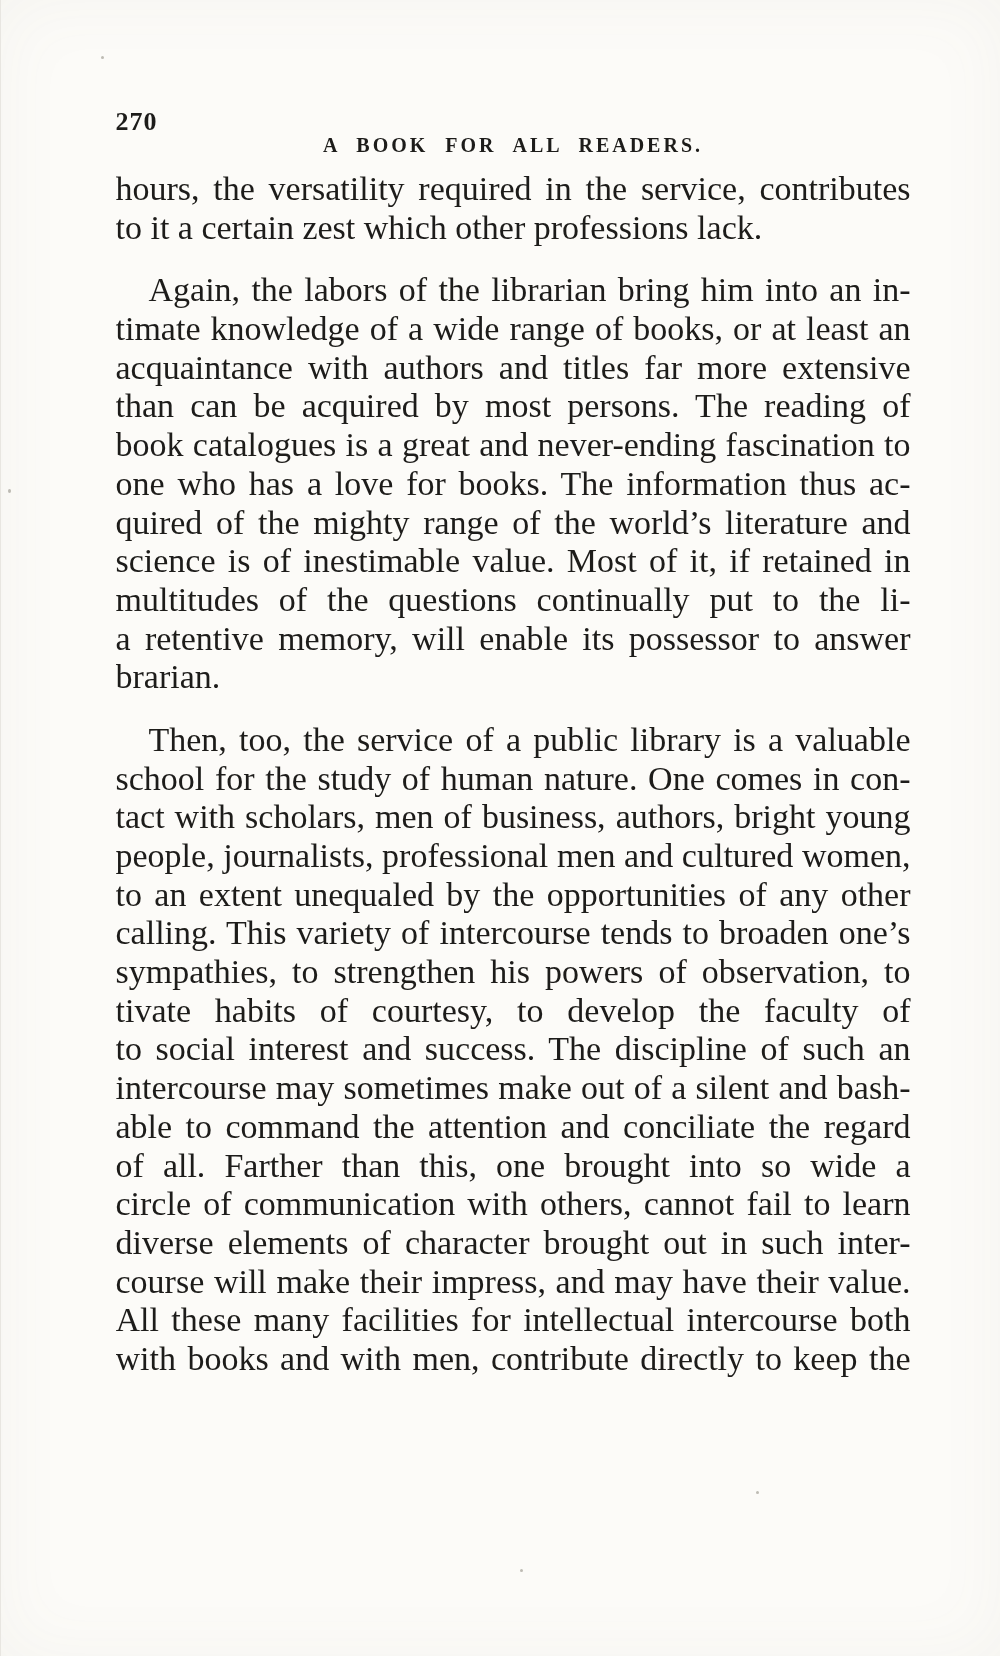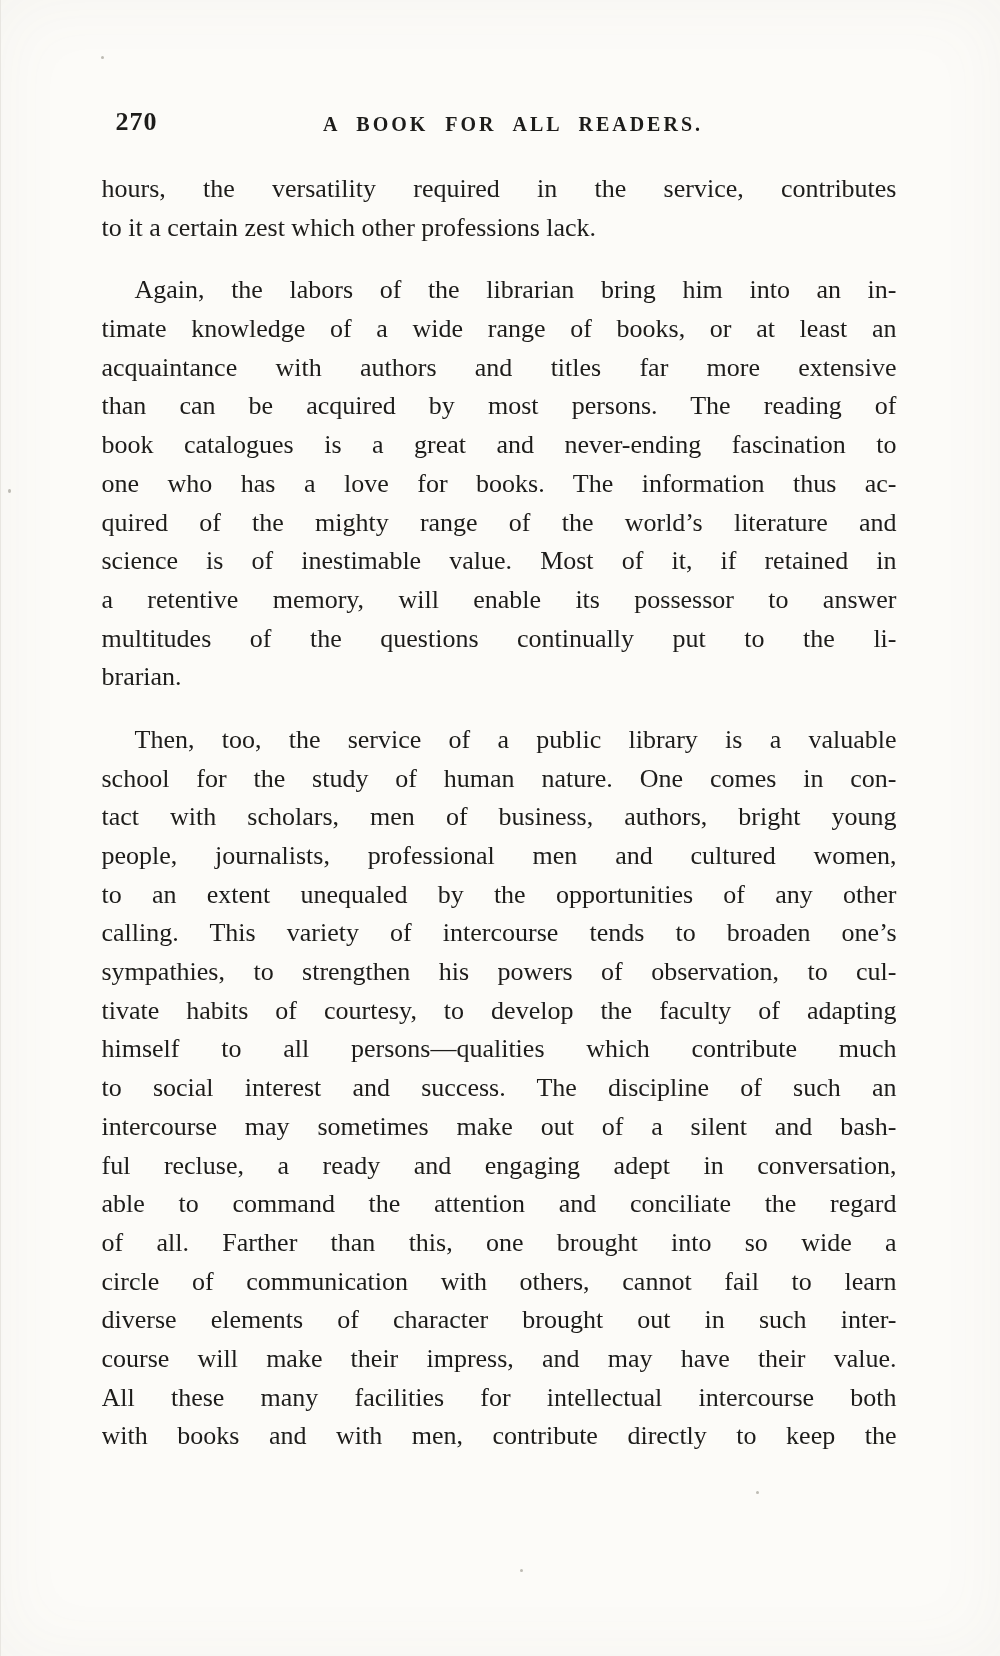--- a/index.html
+++ b/index.html
@@ -36,27 +36,28 @@
   }
   .running {
     display: block;
     text-align: center;
     font-size: 20px;
     line-height: 28px;
     padding-top: 2px;
     font-weight: bold;
     letter-spacing: 3px;
     word-spacing: 9px;
+    margin-top: 21px;
   }
   .body-text {
     position: absolute;
     top: 170px;
-    left: 101px;
+    left: 115px;
     width: 795px;
-    font-size: 26px;
+    font-size: 34px;
   }
   .line {
     height: 38.7px;
     line-height: 38.7px;
     text-align: justify;
     text-align-last: justify;
     overflow: hidden;
   }
   .line.indent {
     text-indent: 33px;
@@ -95,35 +96,33 @@
       <div class="line">hours, the versatility required in the service, contributes</div>
       <div class="line par-end">to it a certain zest which other professions lack.</div>
       <div class="line indent">Again, the labors of the librarian bring him into an in-</div>
       <div class="line">timate knowledge of a wide range of books, or at least an</div>
       <div class="line">acquaintance with authors and titles far more extensive</div>
       <div class="line">than can be acquired by most persons. The reading of</div>
       <div class="line">book catalogues is a great and never-ending fascination to</div>
       <div class="line">one who has a love for books. The information thus ac-</div>
       <div class="line">quired of the mighty range of the world’s literature and</div>
       <div class="line">science is of inestimable value. Most of it, if retained in</div>
+      <div class="line">multitudes of the questions continually put to the li-</div>
       <div class="line">a retentive memory, will enable its possessor to answer</div>
-      <div class="line">multitudes of the questions continually put to the li-</div>
       <div class="line par-end">brarian.</div>
       <div class="line indent">Then, too, the service of a public library is a valuable</div>
       <div class="line">school for the study of human nature. One comes in con-</div>
       <div class="line">tact with scholars, men of business, authors, bright young</div>
       <div class="line">people, journalists, professional men and cultured women,</div>
       <div class="line">to an extent unequaled by the opportunities of any other</div>
       <div class="line">calling. This variety of intercourse tends to broaden one’s</div>
       <div class="line">sympathies, to strengthen his powers of observation, to cul-</div>
       <div class="line">tivate habits of courtesy, to develop the faculty of adapting</div>
-      <div class="line">himself to all persons—qualities which contribute much</div>
       <div class="line">to social interest and success. The discipline of such an</div>
       <div class="line">intercourse may sometimes make out of a silent and bash-</div>
-      <div class="line">ful recluse, a ready and engaging adept in conversation,</div>
       <div class="line">able to command the attention and conciliate the regard</div>
       <div class="line">of all. Farther than this, one brought into so wide a</div>
       <div class="line">circle of communication with others, cannot fail to learn</div>
       <div class="line">diverse elements of character brought out in such inter-</div>
       <div class="line">course will make their impress, and may have their value.</div>
       <div class="line">All these many facilities for intellectual intercourse both</div>
       <div class="line">with books and with men, contribute directly to keep the</div>
     </div>
 </div>
 

